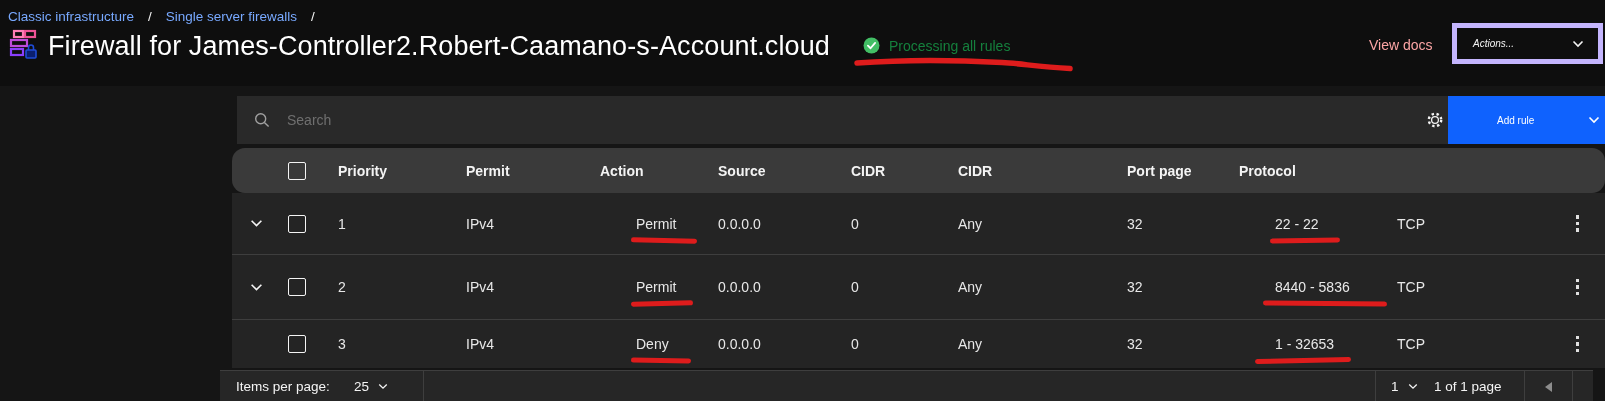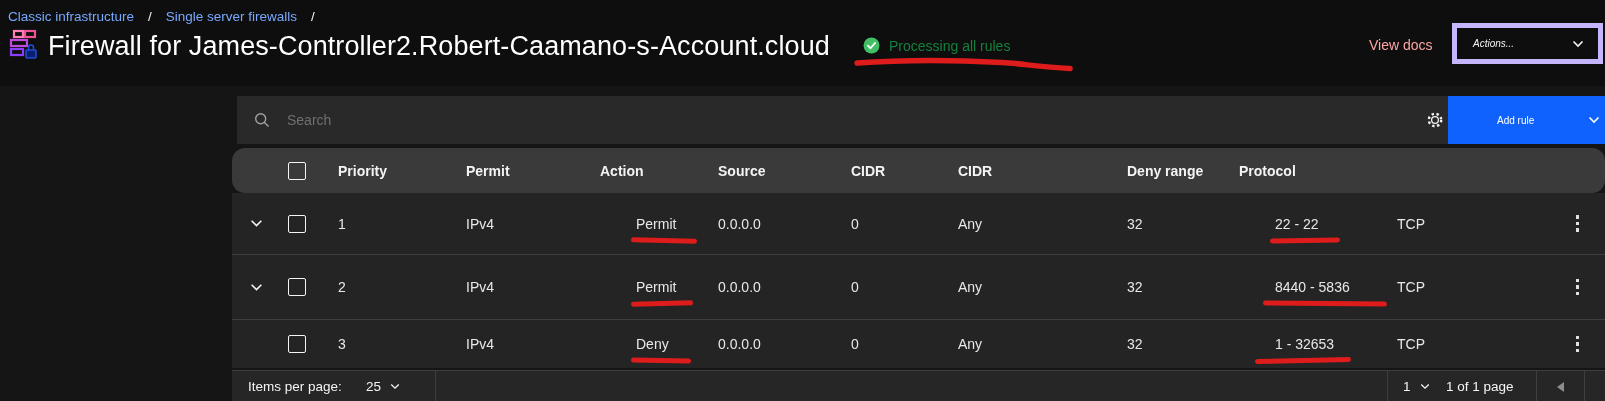--- a/index.html
+++ b/index.html
@@ -62,21 +62,21 @@
   .cb-cell { display:flex; align-items:center; padding-left:8px; }
   .checkbox { width:18px; height:18px; border:1px solid #f4f4f4; border-radius:2px; background:transparent; cursor:pointer; }
   .ovf-cell { display:flex; justify-content:flex-end; padding-right:20px; }
   .ovf-btn { background:transparent; border:none; cursor:pointer; display:flex; flex-direction:column; gap:3px; padding:6px; }
   .ovf-btn i { width:3.5px; height:3.5px; background:#e0e0e0; display:block; }
   .expand-btn { background:transparent; border:none; cursor:pointer; display:flex; padding:4px; }
   
   .redline { position:absolute; height:5px; background:#de1c1c; border-radius:3px; left:-5px; bottom:-11px; display:block; }
   
   .pagebar {
-    position:absolute; left:232px; top:370px; width:1373px; height:31px;
+    position:absolute; left:220px; top:370px; width:1373px; height:31px;
     background:#262626; border-top:1px solid #3e3e3e; font-size:13.5px; color:#f4f4f4;
   }
   .pagebar .abs { position:absolute; top:0; height:31px; display:flex; align-items:center; }
   .vdiv { position:absolute; top:0; width:1px; height:31px; background:#3e3e3e; }
   .tri { width:0; height:0; border-top:5px solid transparent; border-bottom:5px solid transparent; display:inline-block; }
   .tri-left  { border-right:7px solid #8d8d8d; }
   .pg-btn { background:transparent; border:none; cursor:pointer; display:flex; align-items:center; justify-content:center; width:100%; height:100%; }
   .sel { display:flex; gap:9px; align-items:center; cursor:pointer; }
   .anno-svg { position:absolute; pointer-events:none; }
 </style>
@@ -168,21 +168,21 @@
       <div class="expand-cell"></div>
       <div class="cb-cell">
           <span class="checkbox"></span>
         </div>
       <div class="cell">Priority</div>
       <div class="cell">Permit</div>
       <div class="cell">Action</div>
       <div class="cell">Source</div>
       <div class="cell">CIDR</div>
       <div class="cell">CIDR</div>
-      <div class="cell">Deny range</div>
+      <div class="cell">Port page</div>
       <div class="cell">Protocol</div>
       <div class="ovf-cell"></div>
     </div>
 
     <div class="trow tbody-row h-63">
       <div class="expand-cell">
         <button class="expand-btn">
           <svg width="13" height="9" viewBox="0 0 12 8">
             <polyline points="1.5,1.5 6,6 10.5,1.5" fill="none" stroke="#f4f4f4" stroke-width="1.5"></polyline>
           </svg>

